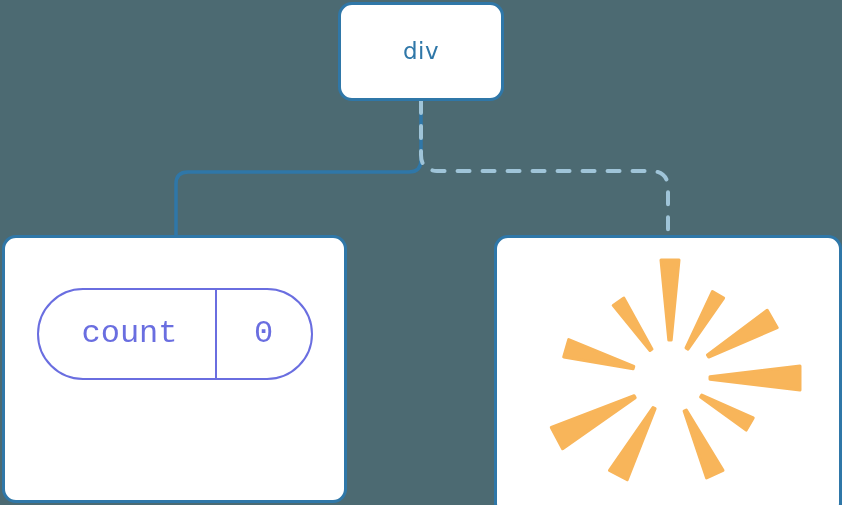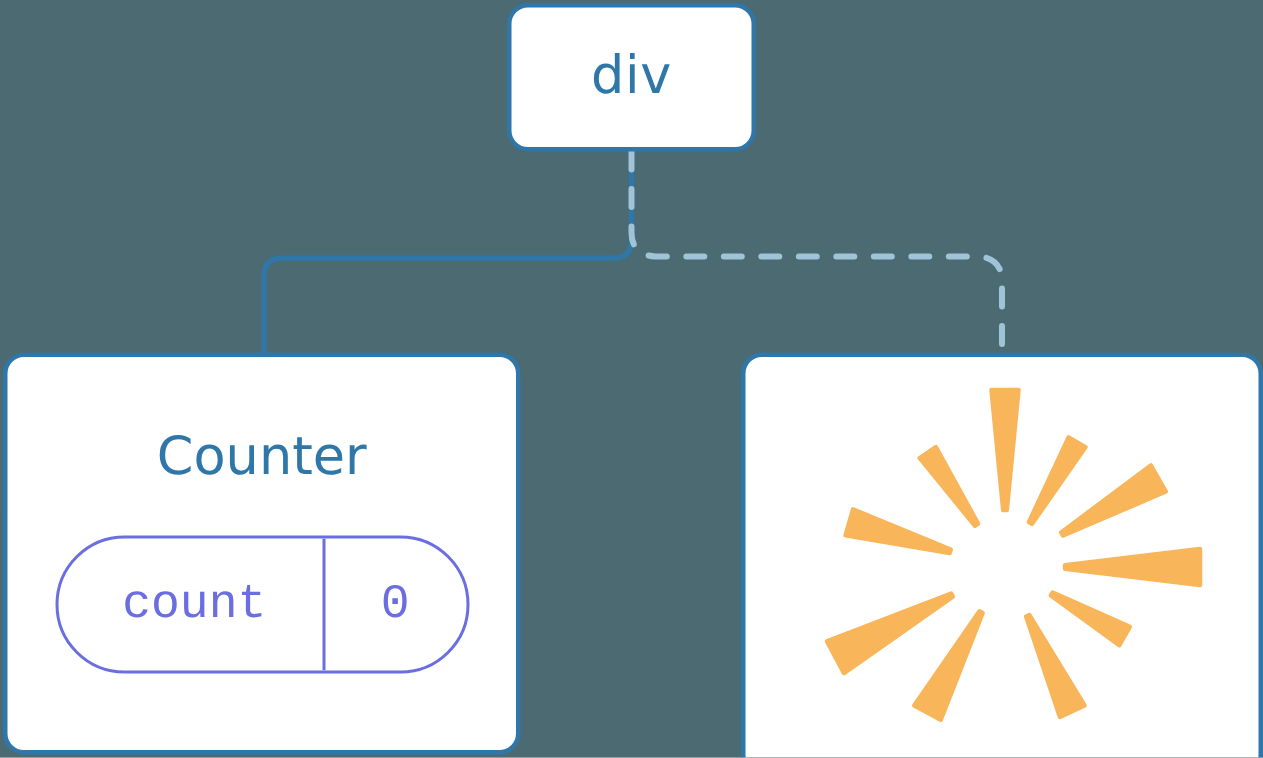--- a/index.html
+++ b/index.html
@@ -36,21 +36,21 @@
   #node-div {
     left: 338px;
     top: 2px;
     width: 166px;
     height: 99px;
     display: flex;
     align-items: center;
     justify-content: center;
   }
   #node-div .node-title {
-    font-size: 35px;
+    font-size: 23px;
     color: #2f77a8;
     letter-spacing: 0.5px;
     line-height: 1;
   }
   #node-counter {
     left: 2px;
     top: 235px;
     width: 345px;
     height: 268px;
     display: flex;
@@ -115,21 +115,20 @@
   <svg id="connectors" viewBox="0 0 842 505" xmlns="http://www.w3.org/2000/svg">
     <path id="conn-solid" fill="none" stroke="#2f77a8" stroke-width="3.5" stroke-linecap="round" stroke-linejoin="round" d="M 421 101 L 421 160 Q 421 172 409 172 L 188 172 Q 176 172 176 184 L 176 236"></path>
     <path id="conn-dashed" fill="none" stroke="#9fc4d8" stroke-width="4" stroke-linecap="round" stroke-linejoin="round" d="M 421 101 L 421 155 Q 421 170 437 171 L 652 171 Q 668 172 668 188 L 668 236" stroke-dasharray="12 13"></path>
   </svg>
 
   <div class="node" id="node-div">
     <span class="node-title">div</span>
   </div>
 
   <div class="node" id="node-counter">
-    <span class="node-title">Counter</span>
     <div class="state-pill">
       <span class="pill-key">count</span>
       <span class="pill-val">0</span>
     </div>
   </div>
 
   <div class="node" id="node-burst">
     <svg id="burst-svg" viewBox="0 0 348 282" xmlns="http://www.w3.org/2000/svg">
         <polygon points="174.2,102.0 182.0,22.0 164.0,22.0 171.8,102.0" fill="#f8b55a" stroke="#f8b55a" stroke-width="3" stroke-linejoin="round"></polygon>
         <polygon points="191.0,111.2 226.6,60.1 215.4,53.6 189.0,110.0" fill="#f8b55a" stroke="#f8b55a" stroke-width="3" stroke-linejoin="round"></polygon>

